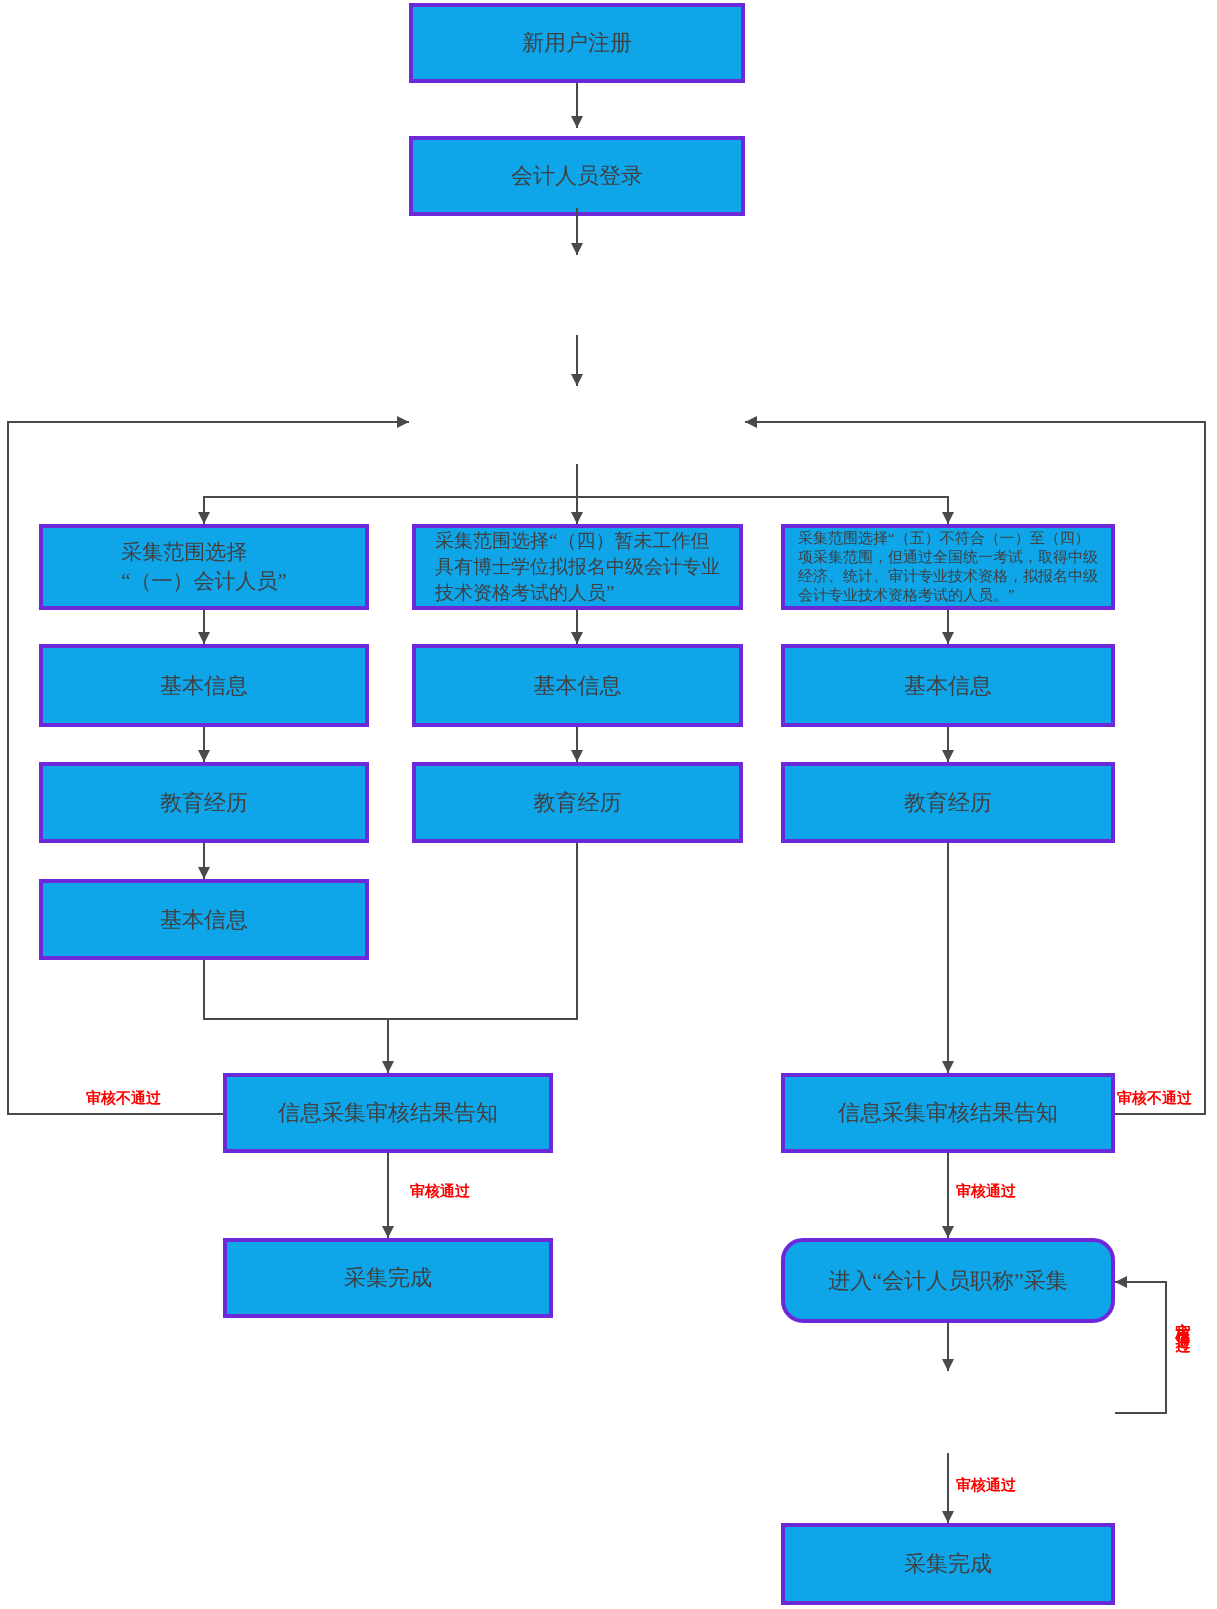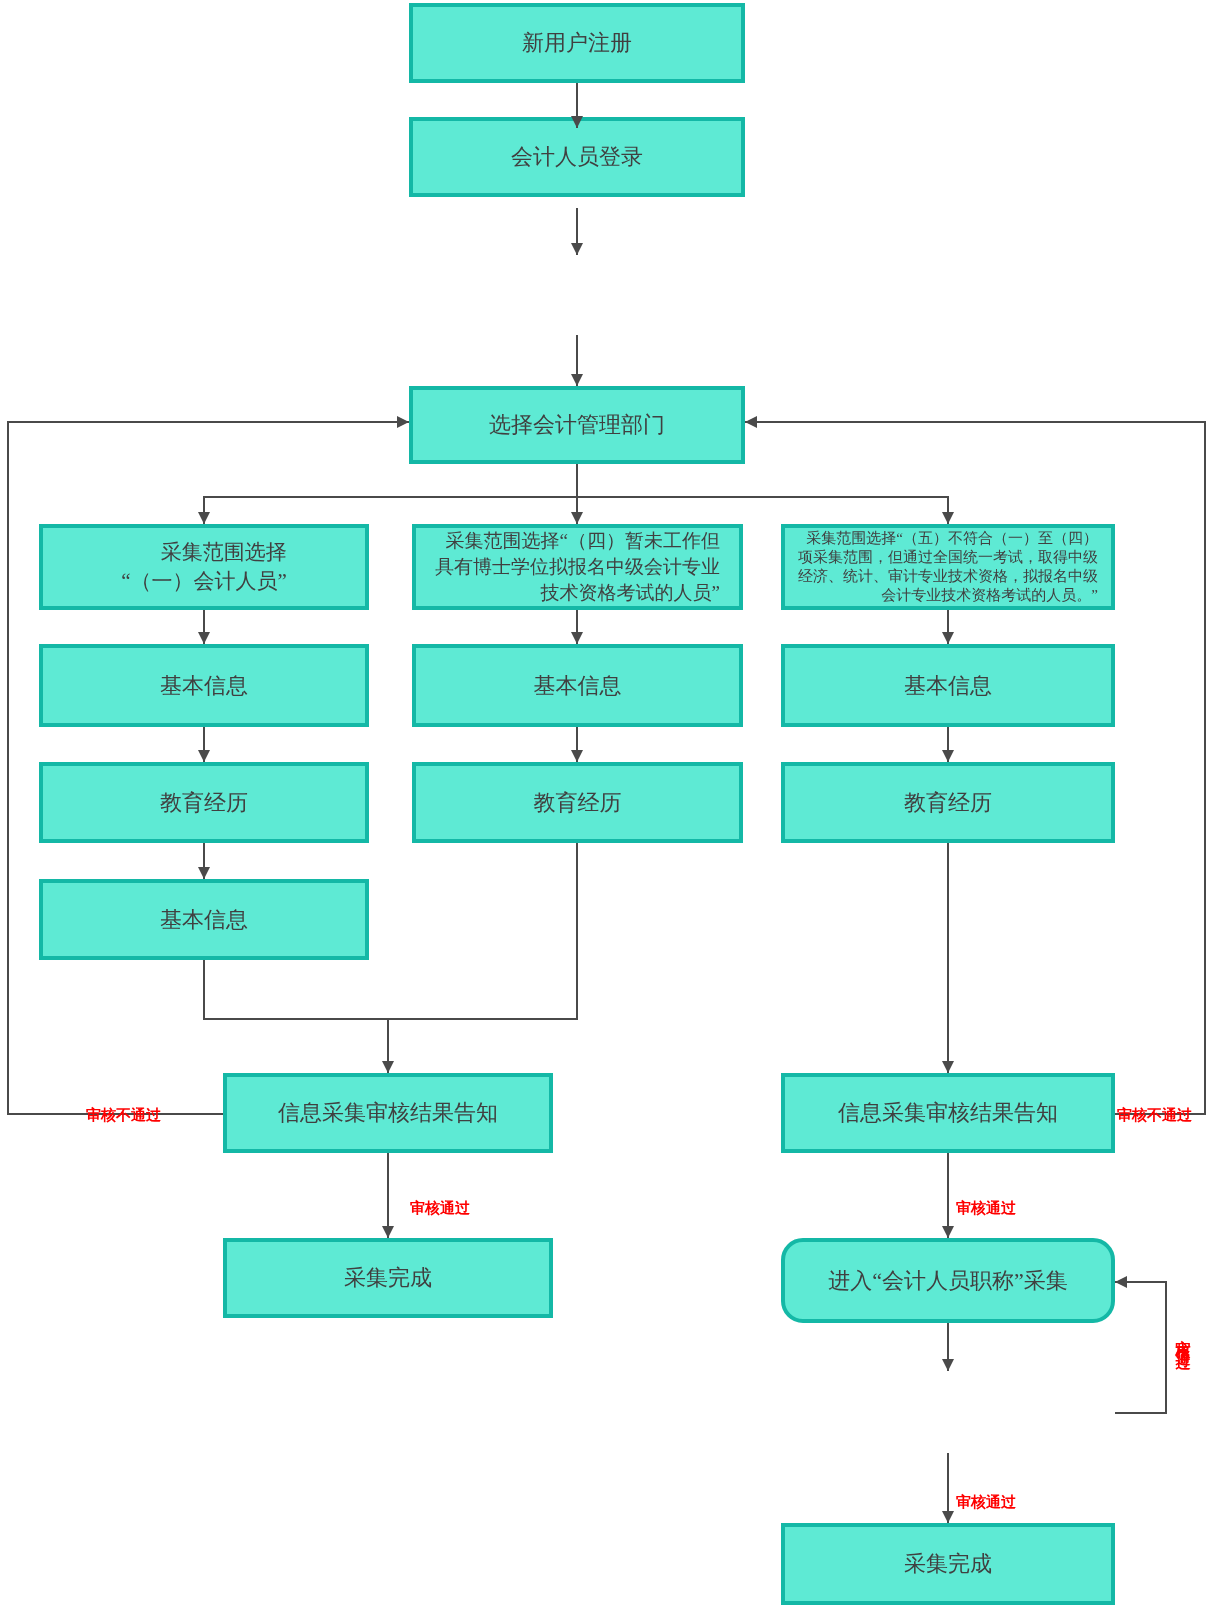--- a/index.html
+++ b/index.html
@@ -2,52 +2,51 @@
 <html><head>
 <meta charset="utf-8">
 <style>
   html,body{margin:0;padding:0;background:#ffffff;}
   #canvas{
     position:relative;width:1217px;height:1609px;background:#ffffff;
     font-family:"Liberation Serif","DejaVu Serif",serif;
     color:#404040;
   }
   .node{
-    position:absolute;box-sizing:border-box;background:#5eead4;
-    border:4px solid #14b8a6;
+    position:absolute;box-sizing:border-box;background:#0ea5e9;
+    border:4px solid #6d28d9;
     display:flex;align-items:center;justify-content:center;
-    text-align:right;white-space:pre-line;
+    text-align:left;white-space:pre-line;
     font-size:22px;line-height:30px;color:#404040;
   }
   .node.small{font-size:19px;line-height:26px;}
   .node.tiny{font-size:15px;line-height:19px;}
   .node.mid{font-size:21px;line-height:29px;}
   .vl{position:absolute;width:2px;background:#4a4a4a;}
   .hl{position:absolute;height:2px;background:#4a4a4a;}
   .arr{position:absolute;width:0;height:0;}
   .arr.down{border-left:6px solid transparent;border-right:6px solid transparent;border-top:12px solid #4a4a4a;}
   .arr.left{border-top:6px solid transparent;border-bottom:6px solid transparent;border-right:12px solid #4a4a4a;}
   .arr.right{border-top:6px solid transparent;border-bottom:6px solid transparent;border-left:12px solid #4a4a4a;}
   .elabel{
     position:absolute;color:#fe0000;font-weight:bold;font-size:15px;
-    font-family:"Liberation Sans","DejaVu Sans",sans-serif;white-space:nowrap;margin-top:17px;
+    font-family:"Liberation Sans","DejaVu Sans",sans-serif;white-space:nowrap;
   }
   .elabel.vert{
     writing-mode:vertical-rl;text-orientation:upright;white-space:normal;
     letter-spacing:4px;line-height:20px;
   }
 </style>
 </head>
 <body>
 
 <div id="canvas">
 
   <div class="node" style="left:409px;top:3px;width:336px;height:80px;">新用户注册</div>
-  <div class="node" style="left:409px;top:117px;width:336px;height:80px;">会计人员登录</div>
-  <div class="node" style="left:409px;top:386px;width:336px;height:78px;">选择会计管理部门</div>
+  <div class="node" style="left:409px;top:136px;width:336px;height:80px;">会计人员登录</div>
 
   <div class="node mid" style="left:39px;top:524px;width:330px;height:86px;">采集范围选择
 “（一）会计人员”</div>
   <div class="node small" style="left:412px;top:524px;width:331px;height:86px;">采集范围选择“（四）暂未工作但
 具有博士学位拟报名中级会计专业
 技术资格考试的人员”</div>
   <div class="node tiny" style="left:781px;top:524px;width:334px;height:86px;">采集范围选择“（五）不符合（一）至（四）
 项采集范围，但通过全国统一考试，取得中级
 经济、统计、审计专业技术资格，拟报名中级
 会计专业技术资格考试的人员。”</div>

